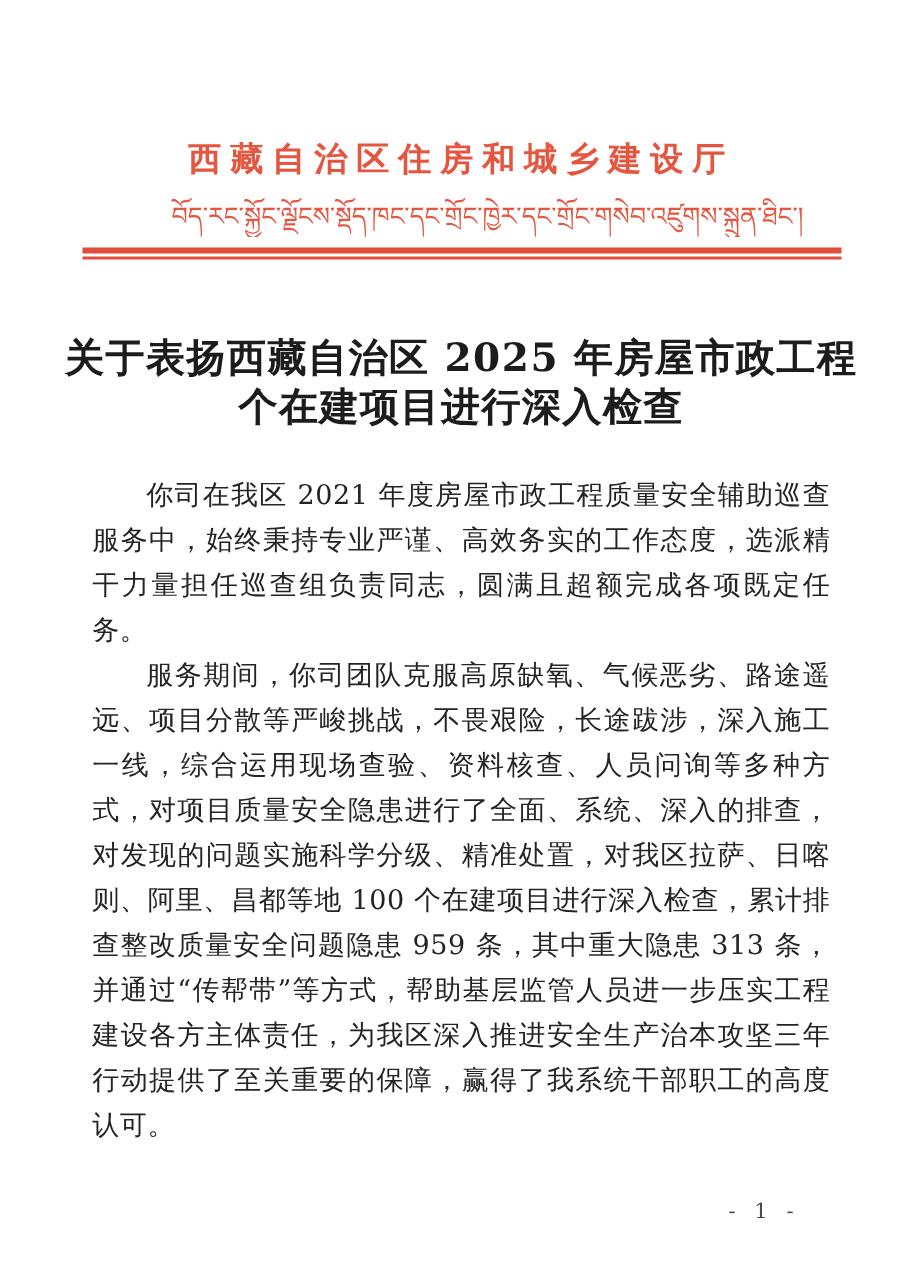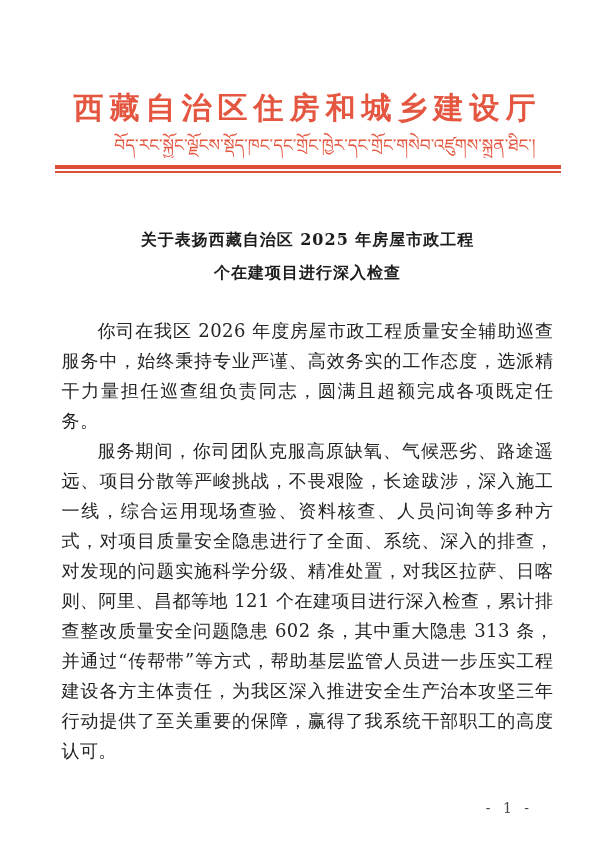--- a/index.html
+++ b/index.html
@@ -15,25 +15,26 @@
     background: #ffffff;
     overflow: hidden;
     font-family: "DejaVu Serif", "Liberation Serif", serif;
   }
   .letterhead {
     padding-top: 90px;
     text-align: center;
   }
   .org-name {
     color: #e4563f;
-    font-size: 30px;
+    font-size: 22px;
     font-weight: bold;
     letter-spacing: 6px;
     line-height: 36px;
     white-space: nowrap;
+    font-family: Liberation Mono, monospace;
   }
   .org-name-tibetan {
     color: #e4563f;
     font-size: 17px;
     line-height: 26px;
     margin-top: 6px;
     white-space: nowrap;
     overflow: hidden;
     padding-left: 35px;
   }
@@ -41,21 +42,21 @@
     width: 506px;
     margin: 7px auto 0;
     height: 2px;                 
     border-top: 4px solid #df4c38;
     border-bottom: 2px solid #df4c38;
   }
   .doc-title {
     margin-top: 50px;
     text-align: center;
     color: #1c1c1c;
-    font-size: 16px;
+    font-size: 26px;
     font-weight: bold;
     line-height: 33px;
     letter-spacing: 1px;
   }
   .body-text {
     width: 492px;
     margin: 27px auto 0;
     color: #242424;
     font-size: 18px;
     line-height: 30px;
@@ -89,19 +90,19 @@
     <div class="org-name-tibetan">བོད་རང་སྐྱོང་ལྗོངས་སྡོད་ཁང་དང་གྲོང་ཁྱེར་དང་གྲོང་གསེབ་འཛུགས་སྐྲུན་ཐིང་།</div>
     <div class="header-rule"></div>
   </div>
 
   <div class="doc-title">
     <div>关于表扬西藏自治区 2025 年房屋市政工程</div>
     <div>个在建项目进行深入检查</div>
   </div>
 
   <div class="body-text">
-    <p>你司在我区 2026 年度房屋市政工程质量安全辅助巡查服务中，始终秉持专业严谨、高效务实的工作态度，选派精干力量担任巡查组负责同志，圆满且超额完成各项既定任务。</p>
-    <p>服务期间，你司团队克服高原缺氧、气候恶劣、路途遥远、项目分散等严峻挑战，不畏艰险，长途跋涉，深入施工一线，综合运用现场查验、资料核查、人员问询等多种方式，对项目质量安全隐患进行了全面、系统、深入的排查，对发现的问题实施科学分级、精准处置，对我区拉萨、日喀则、阿里、昌都等地 121 个在建项目进行深入检查，累计排查整改质量安全问题隐患 602 条，其中重大隐患 313 条，并通过“传帮带”等方式，帮助基层监管人员进一步压实工程建设各方主体责任，为我区深入推进安全生产治本攻坚三年行动提供了至关重要的保障，赢得了我系统干部职工的高度认可。</p>
+    <p>你司在我区 2021 年度房屋市政工程质量安全辅助巡查服务中，始终秉持专业严谨、高效务实的工作态度，选派精干力量担任巡查组负责同志，圆满且超额完成各项既定任务。</p>
+    <p>服务期间，你司团队克服高原缺氧、气候恶劣、路途遥远、项目分散等严峻挑战，不畏艰险，长途跋涉，深入施工一线，综合运用现场查验、资料核查、人员问询等多种方式，对项目质量安全隐患进行了全面、系统、深入的排查，对发现的问题实施科学分级、精准处置，对我区拉萨、日喀则、阿里、昌都等地 100 个在建项目进行深入检查，累计排查整改质量安全问题隐患 959 条，其中重大隐患 313 条，并通过“传帮带”等方式，帮助基层监管人员进一步压实工程建设各方主体责任，为我区深入推进安全生产治本攻坚三年行动提供了至关重要的保障，赢得了我系统干部职工的高度认可。</p>
   </div>
 
   <div class="page-number">- 1 -</div>
 
 </div>
 
 </body></html>

